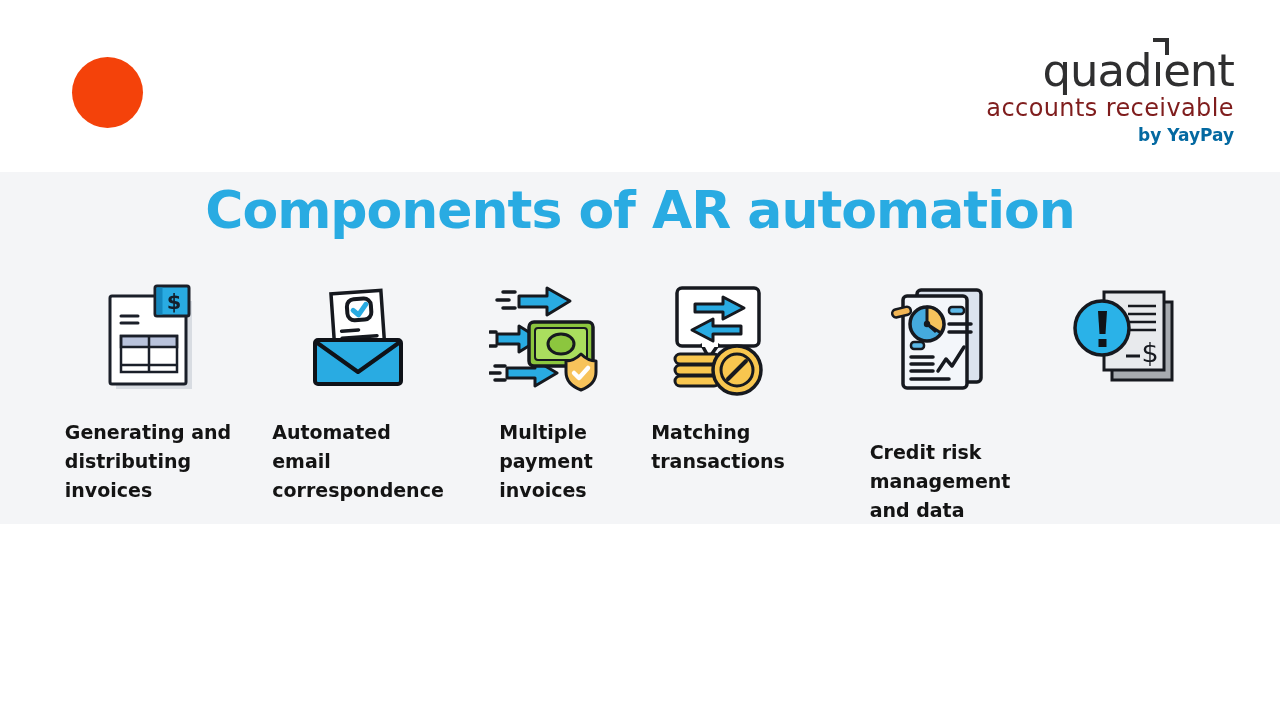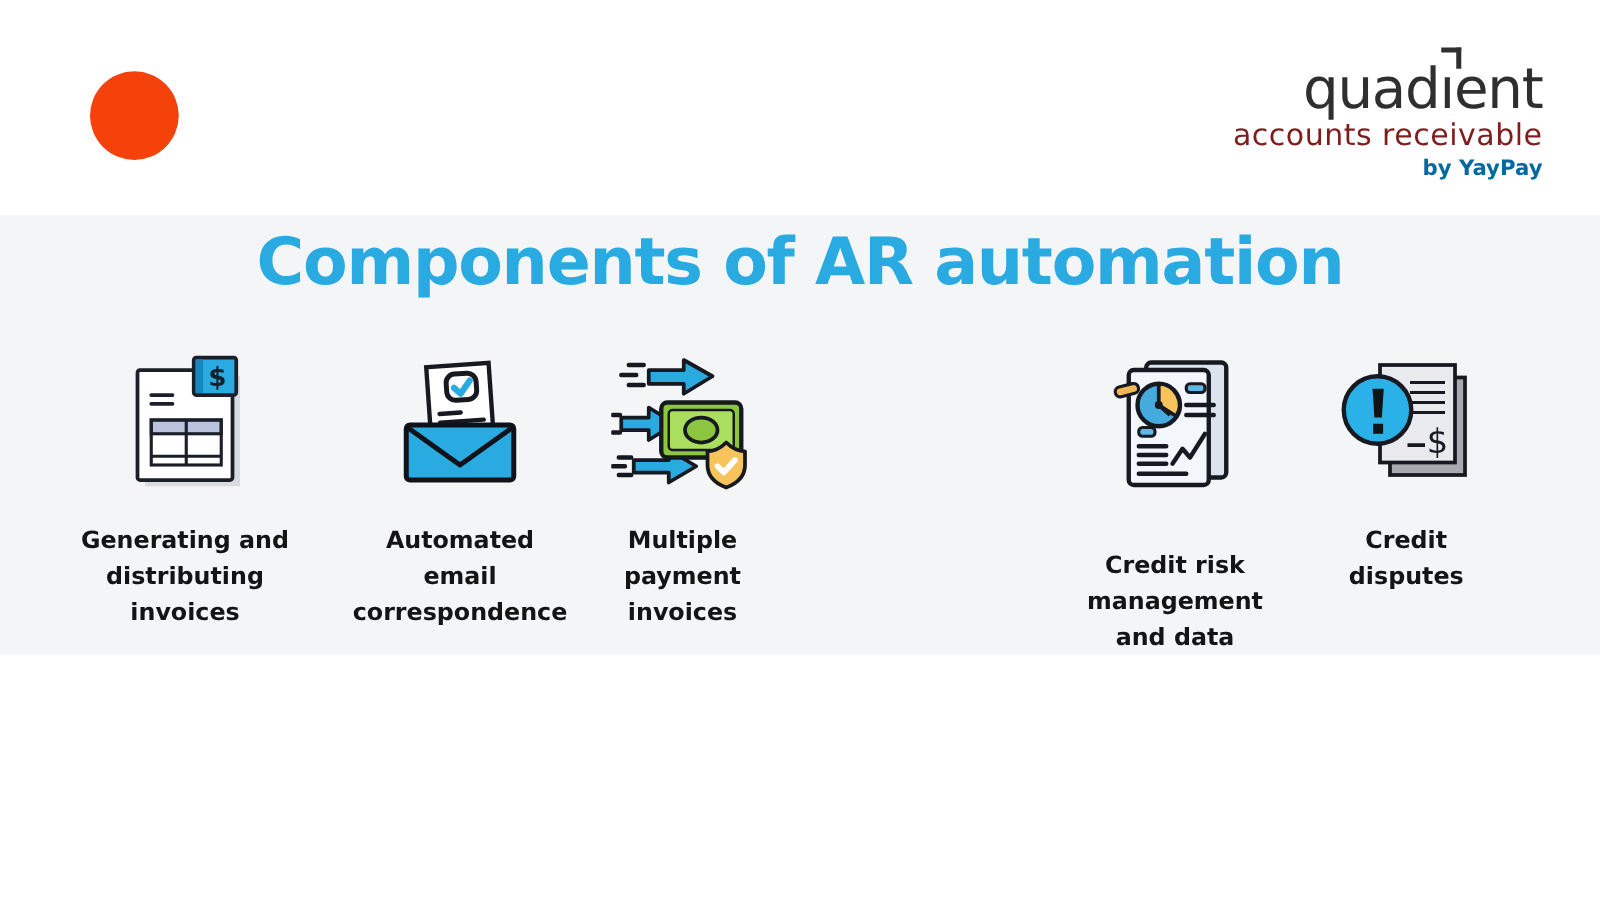--- a/index.html
+++ b/index.html
@@ -20,22 +20,22 @@
 
   
   .band{position:absolute;left:0;top:172px;width:1280px;height:377px;background:#f4f5f7;}
   .title{position:absolute;left:0;top:180px;width:1280px;text-align:center;
          font-size:52px;font-weight:800;letter-spacing:-1px;color:#29abe2;}
 
   
   .item{position:absolute;top:278px;width:220px;display:flex;flex-direction:column;align-items:center;}
   .icon-box{width:122px;height:122px;display:flex;align-items:center;justify-content:center;}
   .item-label{margin-top:18px;font-size:19px;font-weight:700;line-height:29px;color:#141414;
-              text-align:center;white-space:pre-line;}
-  .item-1{left:38px;} .item-2{left:258px;} .item-3{left:436px;}
+              text-align:left;white-space:pre-line;}
+  .item-1{left:38px;} .item-2{left:248px;} .item-3{left:436px;}
   .item-4{left:608px;} .item-5{left:830px;gap:20px;} .item-6{left:1015px;}
 
   
   .squiggle{position:absolute;left:820px;top:542px;width:400px;height:160px;}
 
   svg{display:block;}
 </style>
 </head>
 <body>
 
@@ -104,20 +104,39 @@
         <ellipse cx="72" cy="62" rx="13" ry="10" fill="#8cc63e" stroke="#16191f" stroke-width="3"></ellipse>
         <path d="M92 72 C97 77 102 79 107 79 L107 90 C107 100 100 105 92 108 C84 105 77 100 77 90 L77 79 C82 79 87 77 92 72 Z" fill="#f7c35b" stroke="#16191f" stroke-width="3" stroke-linejoin="round"></path>
         <path d="M85 91 L90 96 L99 86" fill="none" stroke="#ffffff" stroke-width="4.5" stroke-linecap="round" stroke-linejoin="round"></path>
       </svg>
     </div>
     <div class="item-label">Multiple
 payment
 invoices</div>
   </div>
 
+  <div class="item item-4">
+    <div class="icon-box">
+      <svg width="115" height="115" viewBox="0 0 115 115">
+        <rect x="16" y="6" width="82" height="58" rx="5" fill="#ffffff" stroke="#16191f" stroke-width="3.5"></rect>
+        <path d="M41 63 L48 76 L57 63 Z" fill="#ffffff" stroke="#16191f" stroke-width="3.5" stroke-linejoin="round"></path>
+        <rect x="41" y="60" width="16" height="5" fill="#ffffff"></rect>
+        <path d="M34 22 H62 V15 L83 26 L62 37 V30 H34 Z" fill="#29abe2" stroke="#16191f" stroke-width="3" stroke-linejoin="round"></path>
+        <path d="M80 44 H52 V37 L31 48 L52 59 V52 H80 Z" fill="#29abe2" stroke="#16191f" stroke-width="3" stroke-linejoin="round"></path>
+        <rect x="14" y="72" width="44" height="10" rx="5" fill="#f8c64f" stroke="#16191f" stroke-width="3"></rect>
+        <rect x="14" y="83" width="44" height="10" rx="5" fill="#f8c64f" stroke="#16191f" stroke-width="3"></rect>
+        <rect x="14" y="94" width="44" height="10" rx="5" fill="#f8c64f" stroke="#16191f" stroke-width="3"></rect>
+        <circle cx="76" cy="88" r="24" fill="#f8c64f" stroke="#16191f" stroke-width="3.5"></circle>
+        <circle cx="76" cy="88" r="16" fill="none" stroke="#16191f" stroke-width="3"></circle>
+        <path d="M67 97 L85 79" stroke="#16191f" stroke-width="4" stroke-linecap="round"></path>
+      </svg>
+    </div>
+    <div class="item-label">Matching
+transactions</div>
+  </div>
 
   <div class="item item-5">
     <div class="icon-box">
       <svg width="115" height="115" viewBox="0 0 115 115">
         <rect x="34" y="8" width="64" height="92" rx="4" fill="#dbe3ee" stroke="#16191f" stroke-width="3.5"></rect>
         <rect x="20" y="14" width="64" height="92" rx="4" fill="#f3f6fa" stroke="#16191f" stroke-width="3.5"></rect>
         <g transform="rotate(-14 19 30)">
           <rect x="9" y="26" width="19" height="8" rx="4" fill="#f2b655" stroke="#16191f" stroke-width="2.5"></rect>
         </g>
         <circle cx="44" cy="42" r="17" fill="#45aadd" stroke="#16191f" stroke-width="3.5"></circle>
@@ -143,22 +162,20 @@
         <rect x="44" y="20" width="60" height="78" fill="#a7abb0" stroke="#16191f" stroke-width="3"></rect>
         <rect x="36" y="10" width="60" height="78" fill="#e8eaed" stroke="#16191f" stroke-width="3"></rect>
         <path d="M60 24 H88 M60 32 H88 M60 40 H88 M60 48 H88" stroke="#16191f" stroke-width="2.5"></path>
         <path d="M58 74 H72" stroke="#16191f" stroke-width="3"></path>
         <text x="82" y="80" text-anchor="middle" font-size="27" fill="#16191f">$</text>
         <circle cx="34" cy="46" r="27" fill="#2ab2e8" stroke="#16191f" stroke-width="3.5"></circle>
         <path d="M30 29 H39 L37.5 52 H31.5 Z" fill="#101418"></path>
         <rect x="30.5" y="57" width="8" height="8" fill="#101418"></rect>
       </svg>
     </div>
-    <div class="item-label">Credit
-disputes</div>
   </div>
 
   <svg class="squiggle" viewBox="0 0 400 160">
     <path d="M25 8 C14 38 20 68 44 94 C62 113 82 121 100 120 C130 118 160 110 192 95 C222 81 250 68 263 78 C252 90 246 122 266 130 C286 138 302 118 297 98 C293 82 276 72 263 81 C278 60 312 40 342 32" fill="none" stroke="#111111" stroke-width="3.5" stroke-linecap="round"></path>
     <circle cx="99" cy="120" r="13.5" fill="#7e46e2"></circle>
     <circle cx="360" cy="29" r="20" fill="#6cbf4a"></circle>
   </svg>
 
 </div>
 

